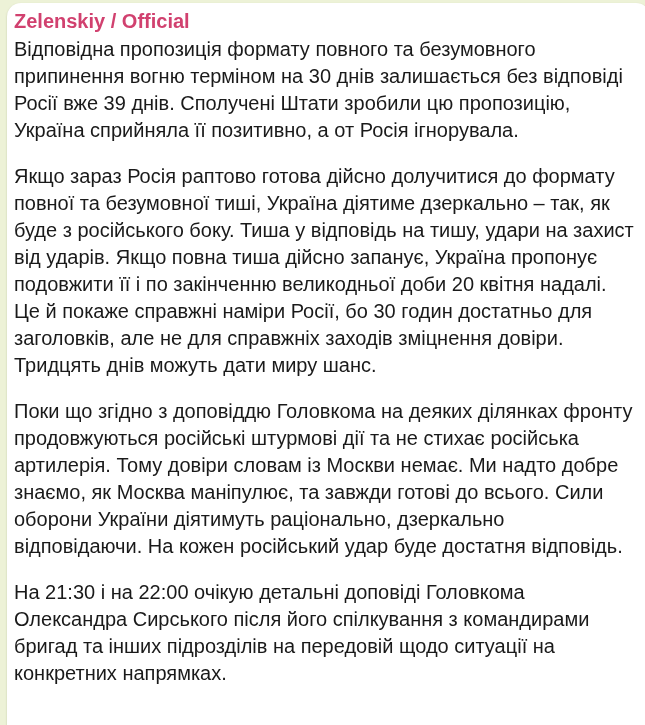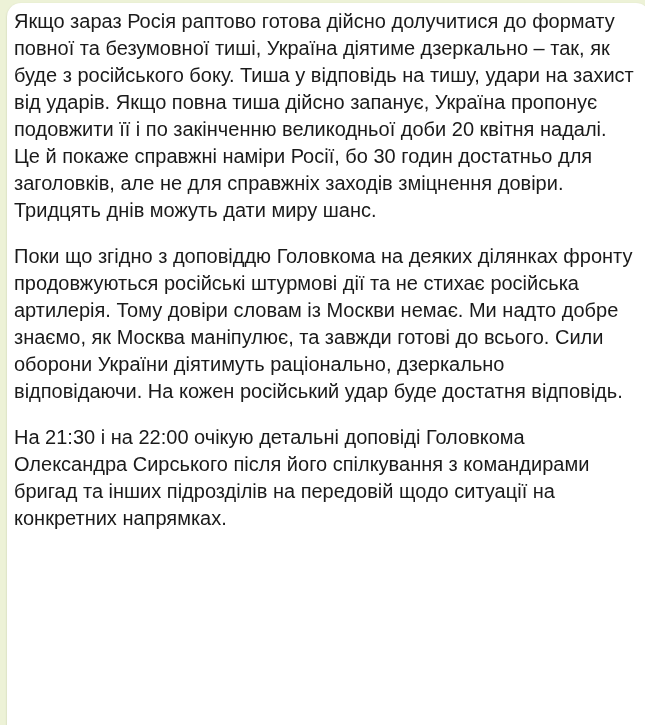--- a/index.html
+++ b/index.html
@@ -47,18 +47,20 @@
     letter-spacing: 0;
   }
   .msg p:last-child {
     margin-bottom: 4px;
   }
 </style>
 </head>
 <body>
 
 <div class="bubble">
+  <span class="channel-title">Zelenskiy / Official</span>
   <div class="msg">
+    <p>Відповідна пропозиція формату повного та безумовного припинення вогню терміном на 30 днів залишається без відповіді Росії вже 39 днів. Сполучені Штати зробили цю пропозицію, Україна сприйняла її позитивно, а от Росія ігнорувала.</p>
     <p>Якщо зараз Росія раптово готова дійсно долучитися до формату повної та безумовної тиші, Україна діятиме дзеркально – так, як буде з російського боку. Тиша у відповідь на тишу, удари на захист від ударів. Якщо повна тиша дійсно запанує, Україна пропонує подовжити її і по закінченню великодньої доби 20 квітня надалі. Це й покаже справжні наміри Росії, бо 30 годин достатньо для заголовків, але не для справжніх заходів зміцнення довіри. Тридцять днів можуть дати миру шанс.</p>
     <p>Поки що згідно з доповіддю Головкома на деяких ділянках фронту продовжуються російські штурмові дії та не стихає російська артилерія. Тому довіри словам із Москви немає. Ми надто добре знаємо, як Москва маніпулює, та завжди готові до всього. Сили оборони України діятимуть раціонально, дзеркально відповідаючи. На кожен російський удар буде достатня відповідь.</p>
     <p>На 21:30 і на 22:00 очікую детальні доповіді Головкома Олександра Сирського після його спілкування з командирами бригад та інших підрозділів на передовій щодо ситуації на конкретних напрямках.</p>
   </div>
 </div>
 
 </body></html>

